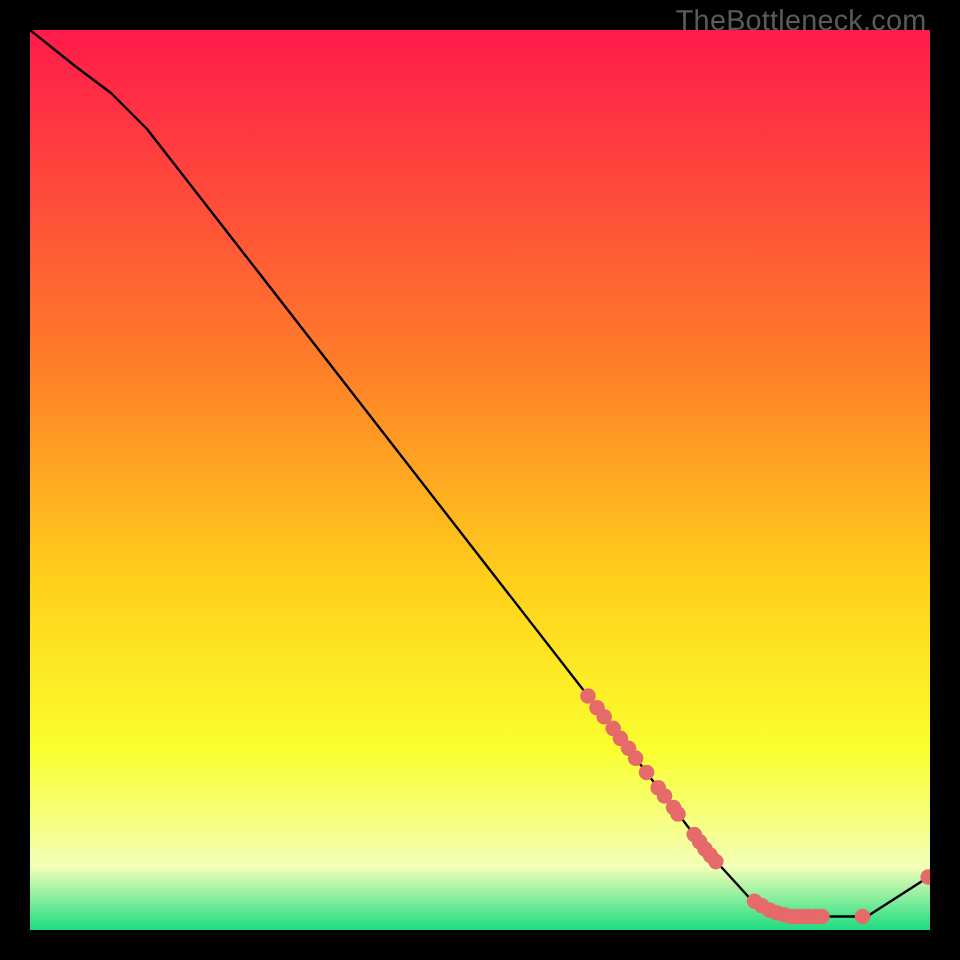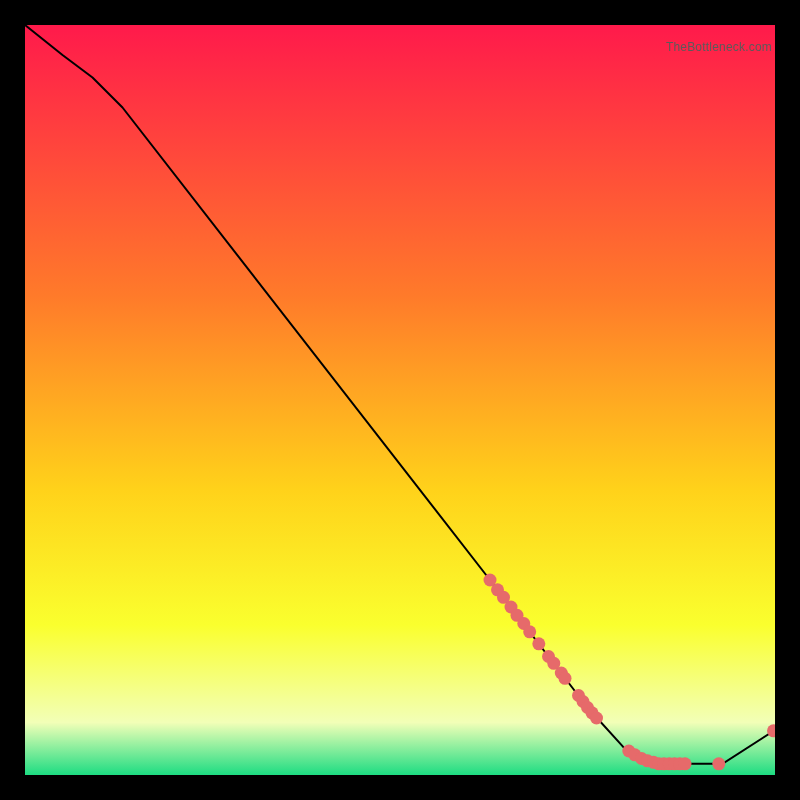--- a/index.html
+++ b/index.html
@@ -15,26 +15,25 @@
     left: 25px;
     top: 25px;
     width: 750px;
     height: 750px;
   }
   .watermark {
     position: absolute;
     top: 4px;
     right: 28px;
     font-family: Arial, Helvetica, sans-serif;
-    font-size: 12px;
+    font-size: 24px;
     color: #5b5b5b;
     letter-spacing: 0.2px;
     text-align: right;
     white-space: nowrap;
-    margin-top: 36px;
   }
   svg { display: block; }
 </style>
 </head>
 <body>
 
 <div class="chartbox">
   <svg width="750" height="750" viewBox="0 0 750 750">
     <defs>
       <linearGradient id="bg-grad" x1="0" y1="0" x2="0" y2="1">

